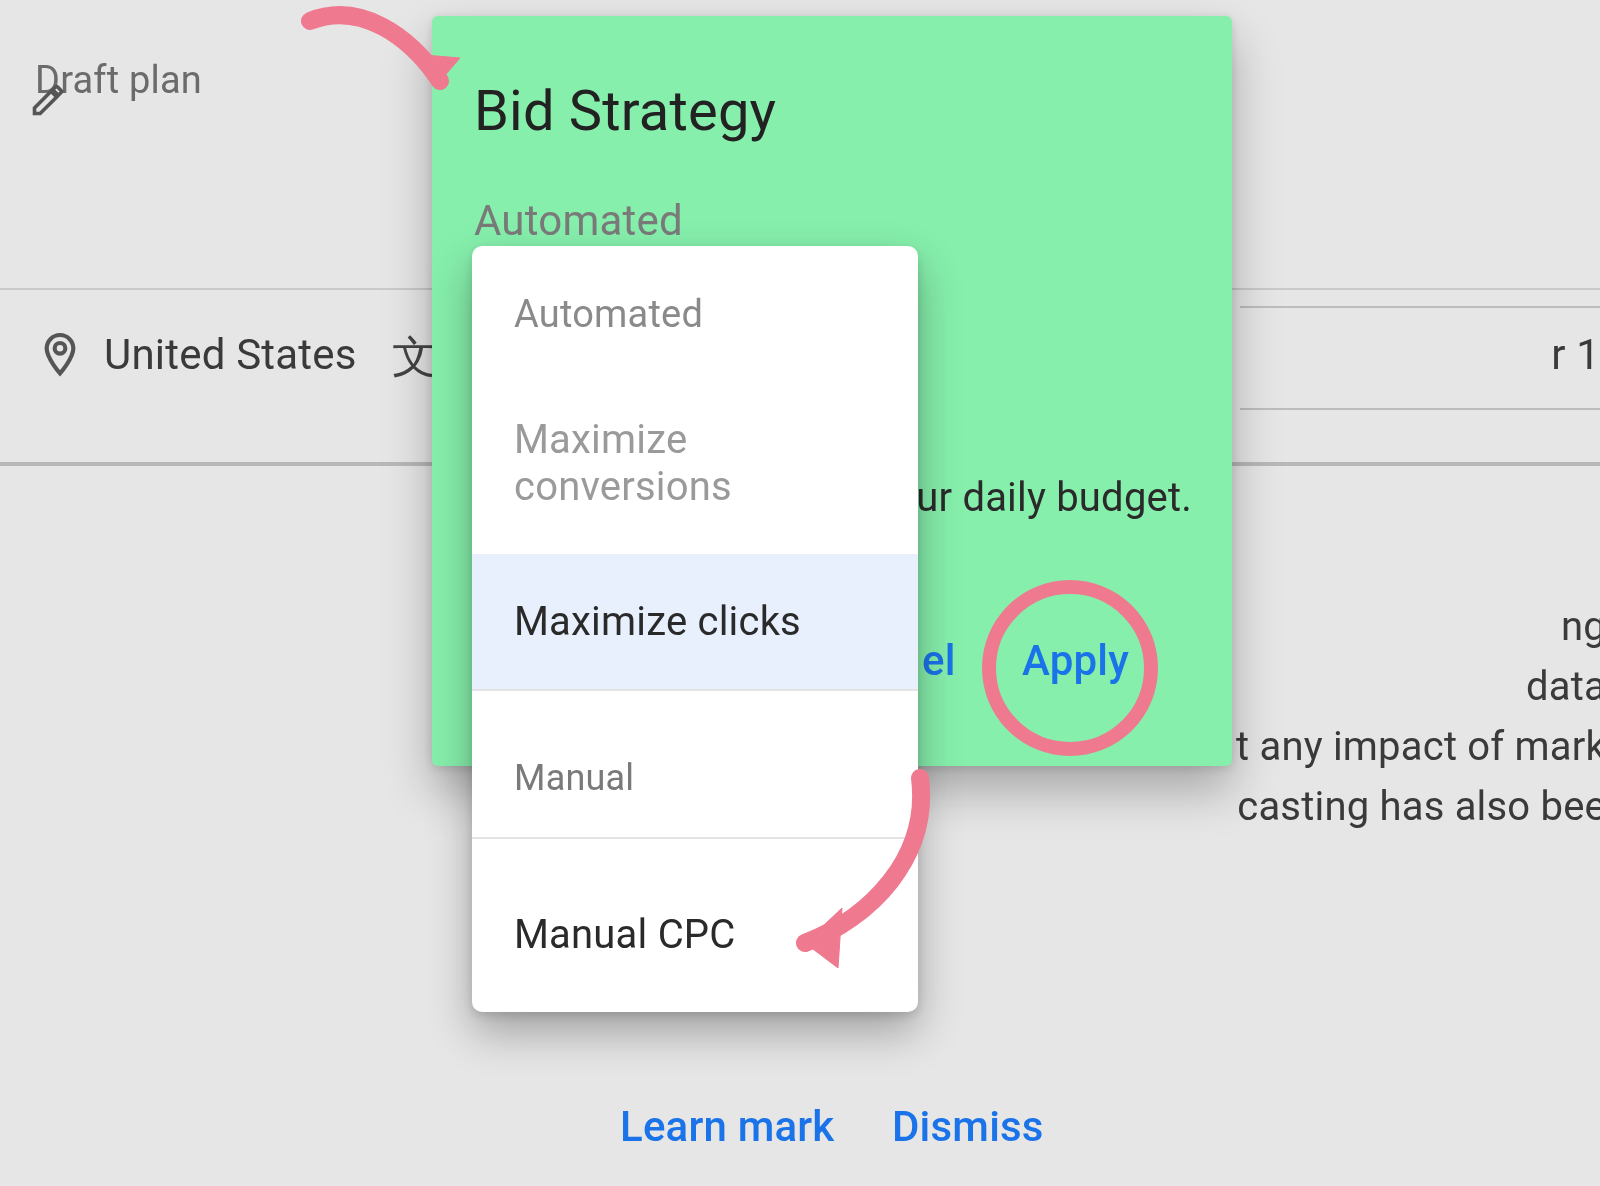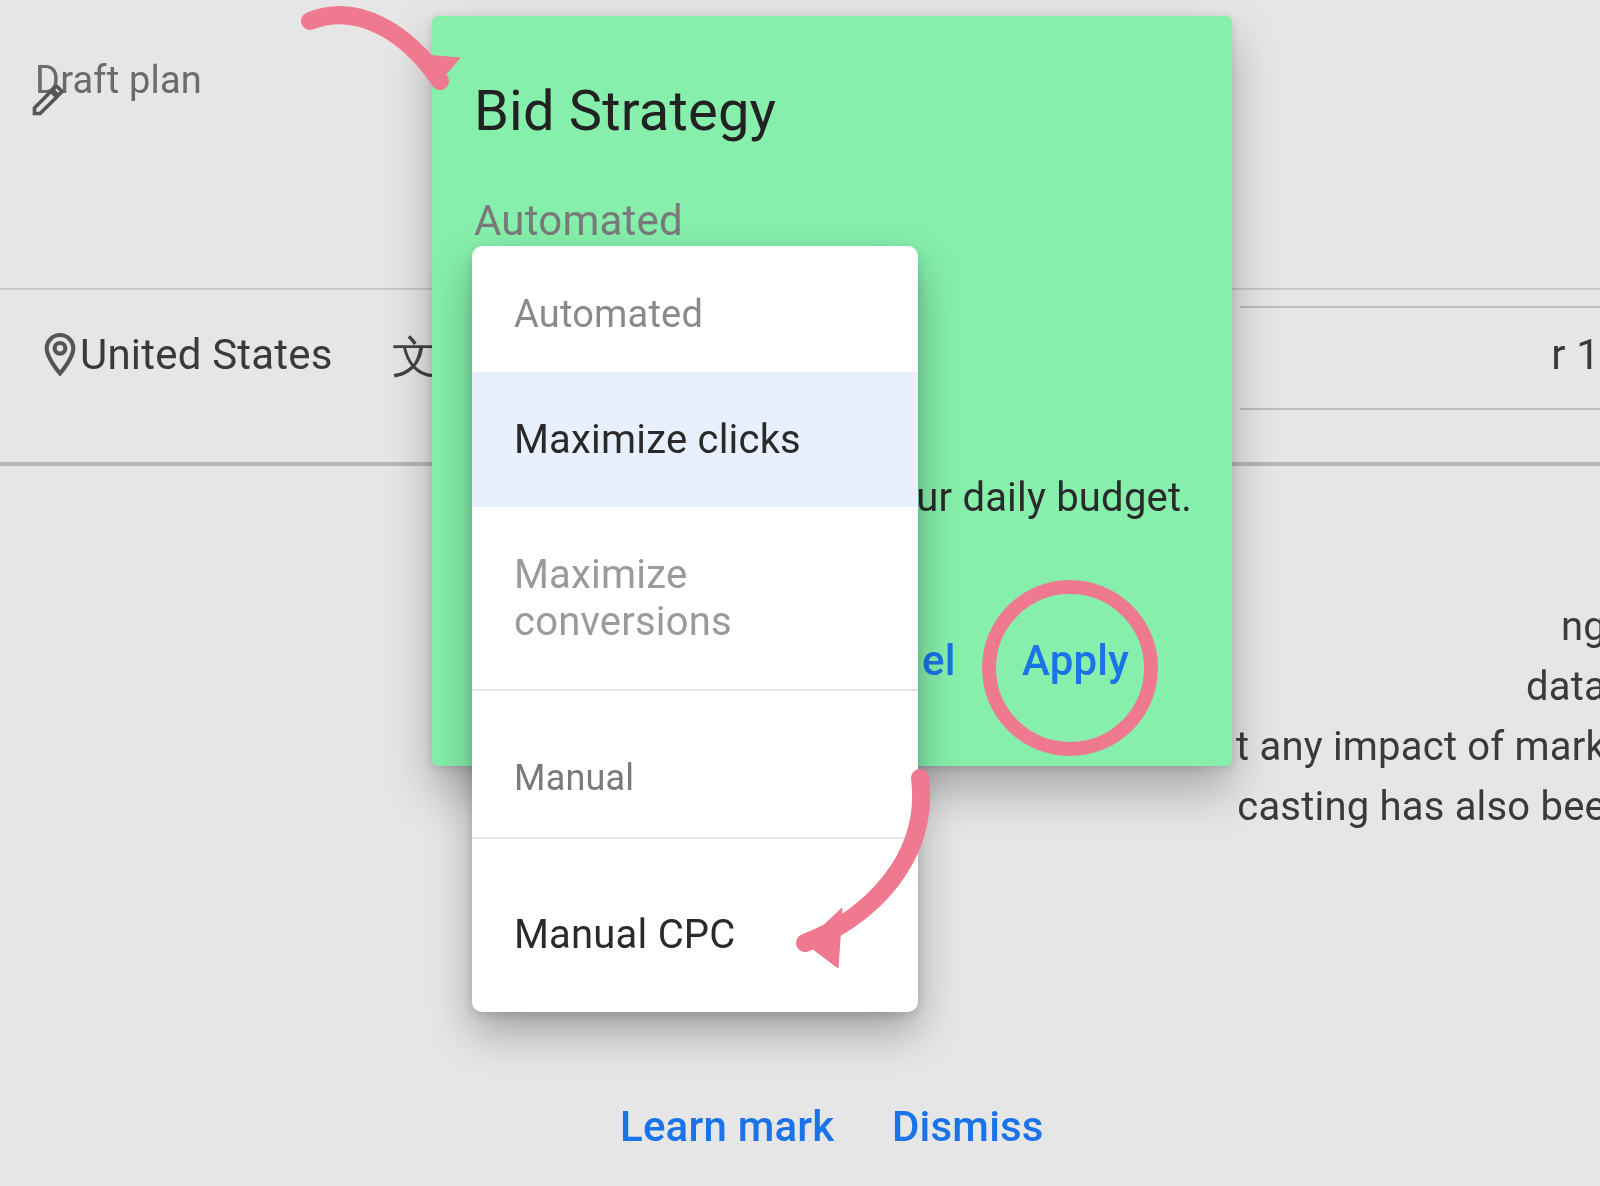--- a/index.html
+++ b/index.html
@@ -43,20 +43,21 @@
     stroke: #555;
     stroke-width: 2.4;
     fill: none;
   }
   .location-row {
     position: absolute;
     top: 330px;
     left: 40px;
     display: flex;
     align-items: center;
+    gap: 24px;
     font-size: 42px;
     color: #3a3a3a;
   }
   .pin {
     width: 40px;
     height: 48px;
     stroke: #555;
     stroke-width: 2.5;
     fill: none;
   }
@@ -294,22 +295,22 @@
   <div class="main-panel">
     <div class="panel-title">Bid Strategy</div>
     <div class="panel-subtitle">Automated</div>
     <div class="budget-frag">ur daily budget.</div>
     <div class="cancel-frag">el</div>
     <div class="apply-btn">Apply</div>
   </div>
 
   <div class="dropdown">
     <div class="dd-header">Automated</div>
+    <div class="dd-item disabled">Maximize conversions</div>
     <div class="dd-item selected">Maximize clicks</div>
-    <div class="dd-item disabled">Maximize conversions</div>
     <div class="dd-divider"></div>
     <div class="dd-header2">Manual</div>
     <div class="dd-divider"></div>
     <div class="dd-item-last">Manual CPC</div>
   </div>
 
   <svg class="annot-arrow1" viewBox="0 0 170 110">
     <path d="M10 15 C 60 -5, 110 30, 140 75" stroke="#ef798f" stroke-width="18" fill="none" stroke-linecap="round"></path>
     <polygon points="140,75 112,48 160,52" class="pink"></polygon>
   </svg>

